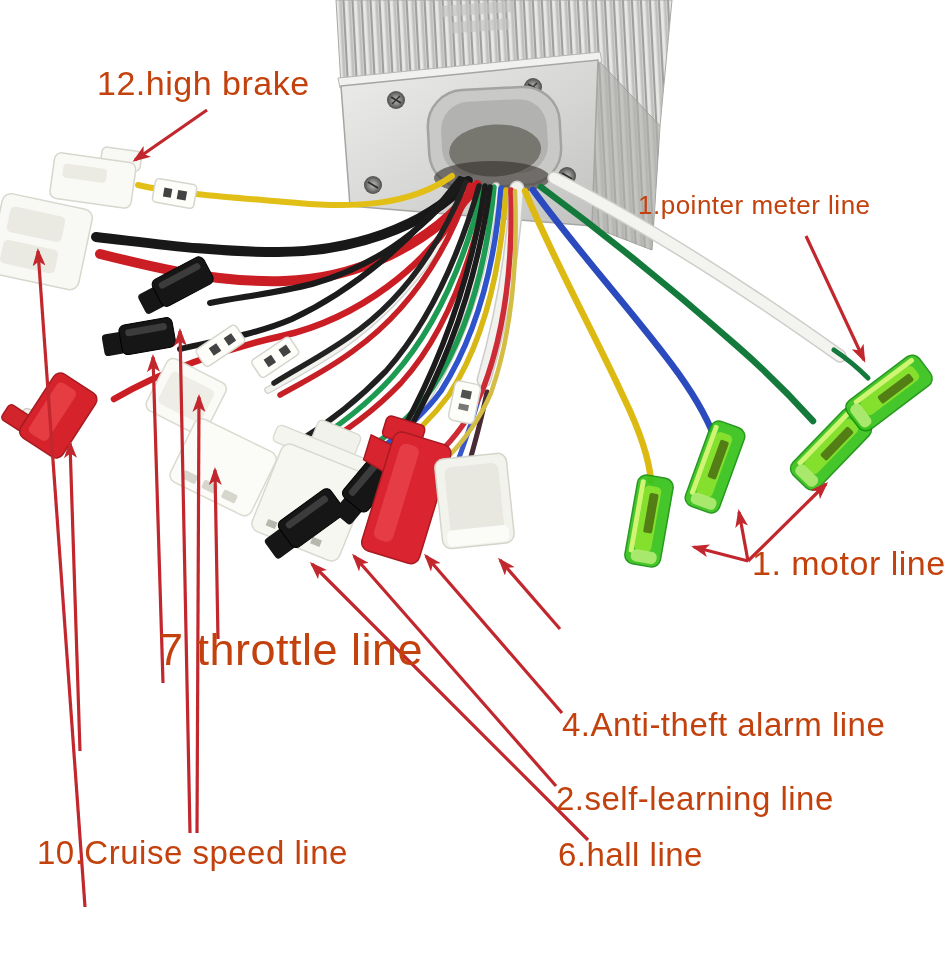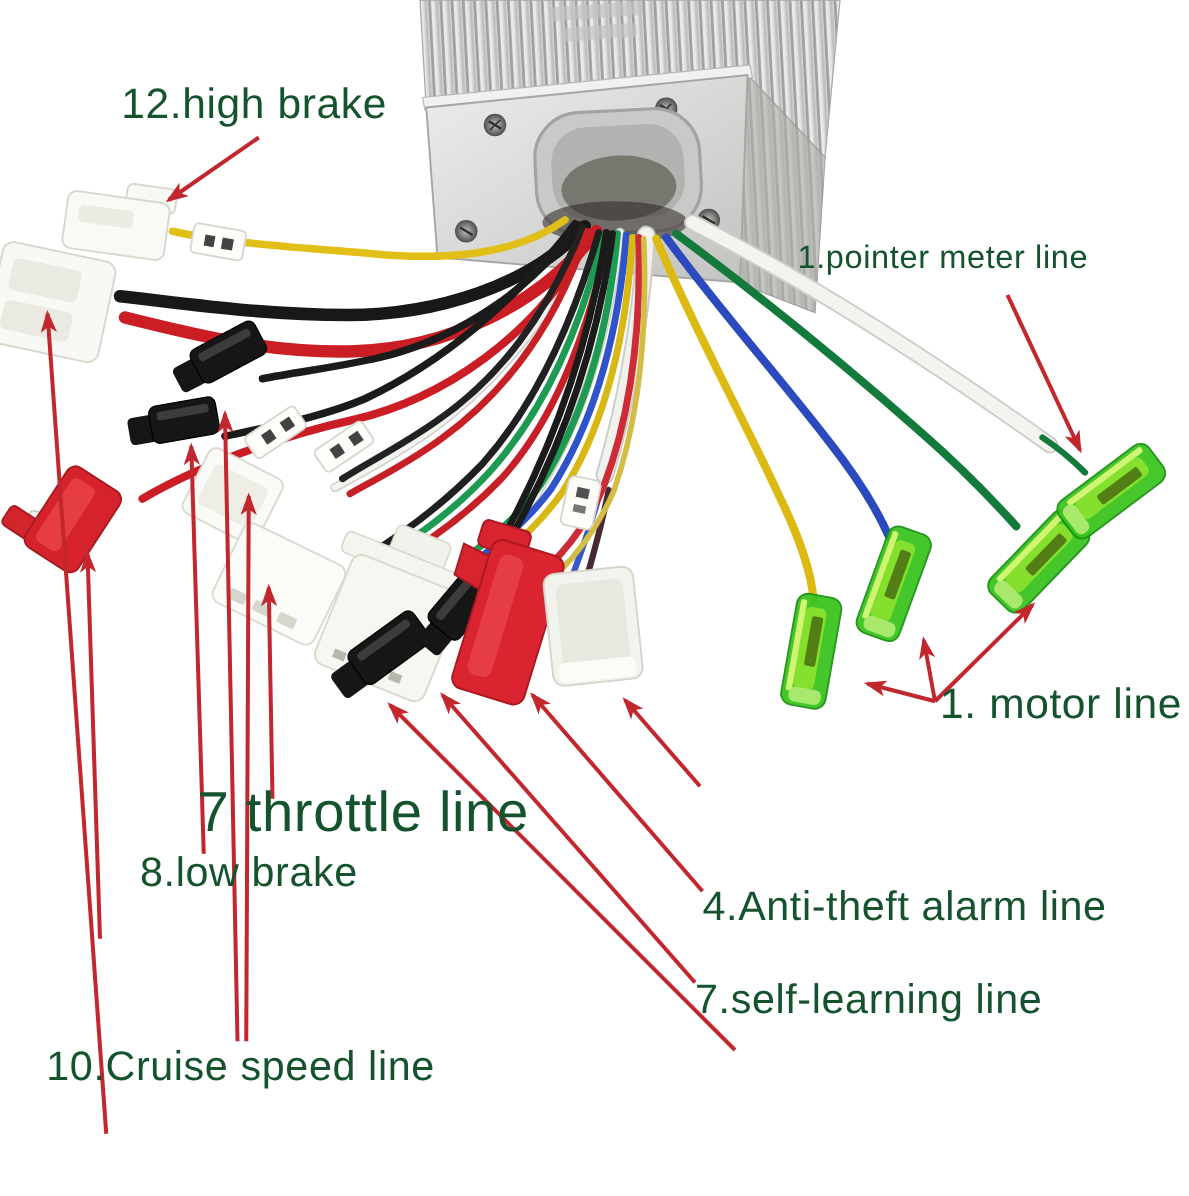--- a/index.html
+++ b/index.html
@@ -1,19 +1,19 @@
 <!DOCTYPE html>
 <html><head>
 <meta charset="utf-8">
 <style>
   html,body{margin:0;padding:0;background:#ffffff;}
   .stage{position:relative;width:951px;height:957px;background:#ffffff;overflow:hidden;
          font-family:"Liberation Sans",sans-serif;}
   .stage svg{position:absolute;left:0;top:0;}
-  .lbl{position:absolute;color:#14532d;white-space:nowrap;line-height:1.05;letter-spacing:.5px;}
+  .lbl{position:absolute;color:#c2410c;white-space:nowrap;line-height:1.05;letter-spacing:.5px;}
 </style>
 </head>
 <body>
 
 <div class="stage">
 <svg width="951" height="957" viewBox="0 0 951 957">
   <defs>
     <pattern id="fins" width="9" height="12" patternUnits="userSpaceOnUse" patternTransform="rotate(-3)">
       <rect width="9" height="12" fill="#d2d2d0"></rect>
       <rect x="0" width="2.2" height="12" fill="#9f9f9d"></rect>
@@ -272,18 +272,18 @@
     <line x1="80" y1="751" x2="70" y2="443" marker-end="url(#ah)"></line>
     <line x1="190" y1="833" x2="180" y2="331" marker-end="url(#ah)"></line>
     <line x1="197" y1="833" x2="199" y2="397" marker-end="url(#ah)"></line>
     <line x1="85" y1="907" x2="38" y2="251" marker-end="url(#ah)"></line>
   </g>
 </svg>
 
   <div class="lbl" style="left:638px;top:192px;font-size:26px">1.pointer meter line</div>
   <div class="lbl" style="left:752px;top:546px;font-size:34px">1. motor line</div>
   <div class="lbl" style="left:562px;top:708px;font-size:33px">4.Anti-theft alarm line</div>
-  <div class="lbl" style="left:556px;top:782px;font-size:33px">7.self-learning line</div>
+  <div class="lbl" style="left:556px;top:782px;font-size:33px">2.self-learning line</div>
+  <div class="lbl" style="left:558px;top:838px;font-size:33px">6.hall line</div>
   <div class="lbl" style="left:158px;top:626px;font-size:45px">7 throttle line</div>
-  <div class="lbl" style="left:112px;top:681px;font-size:33px">8.low brake</div>
   <div class="lbl" style="left:37px;top:836px;font-size:33px">10.Cruise speed line</div>
   <div class="lbl" style="left:97px;top:66px;font-size:34px">12.high brake</div>
 </div>
 
 </body></html>

